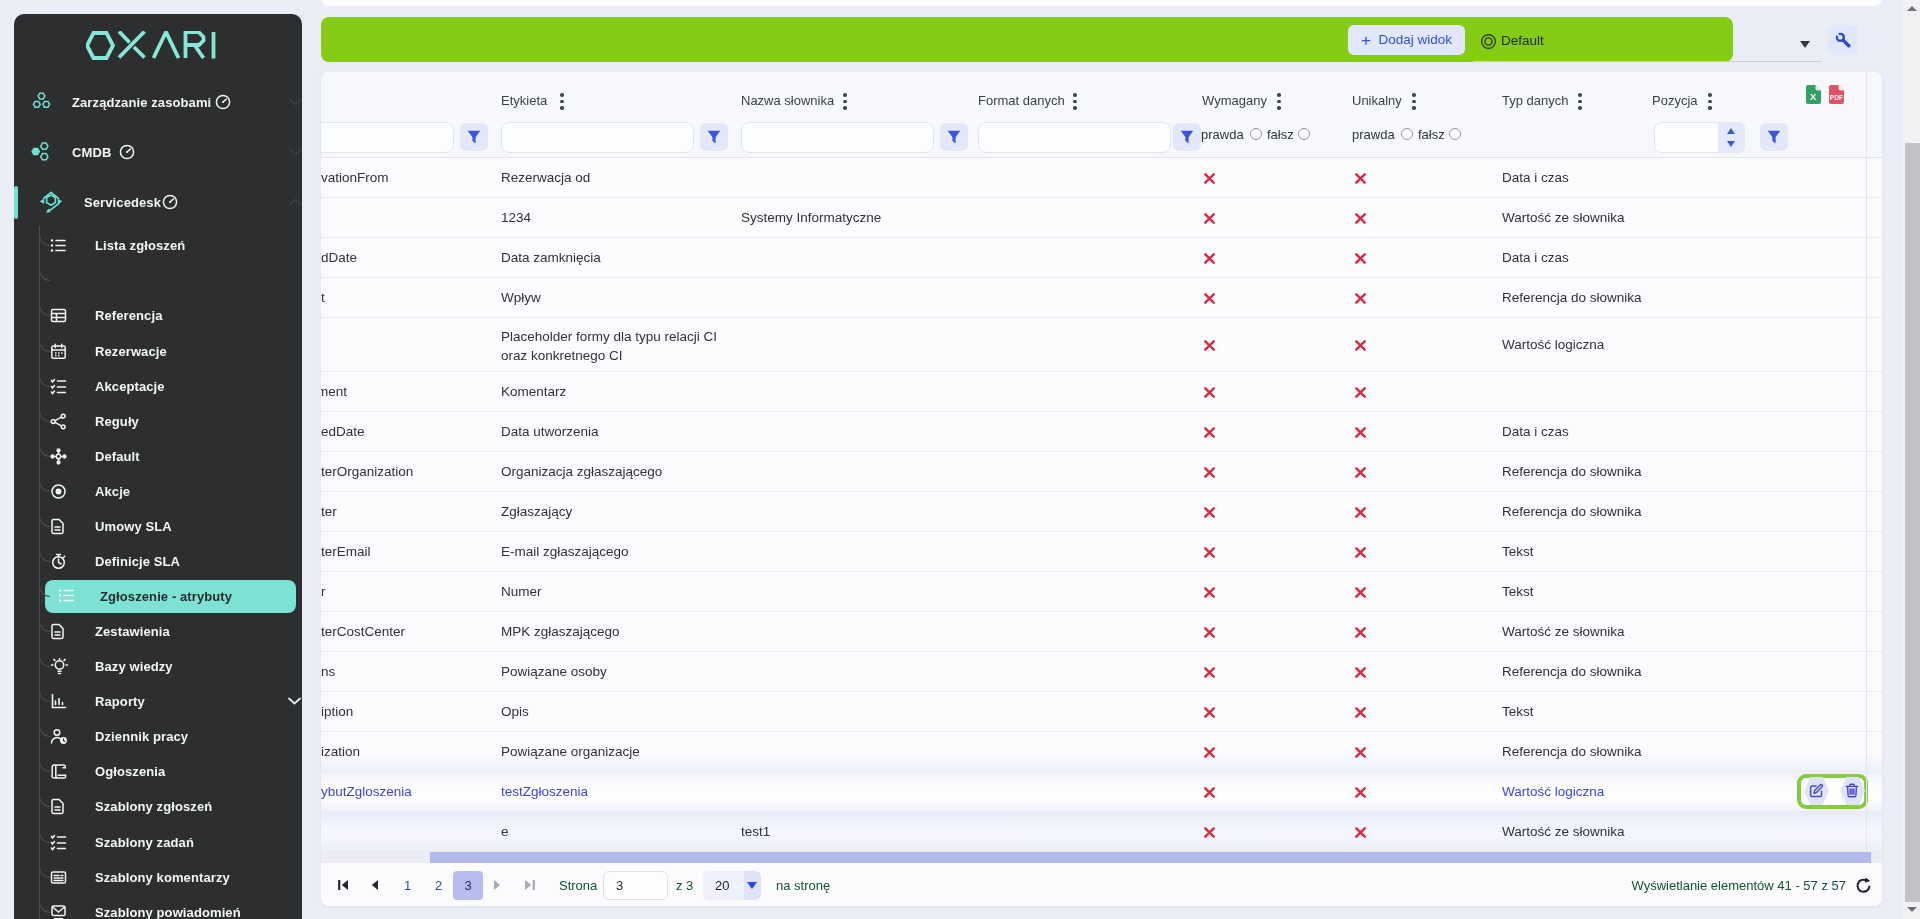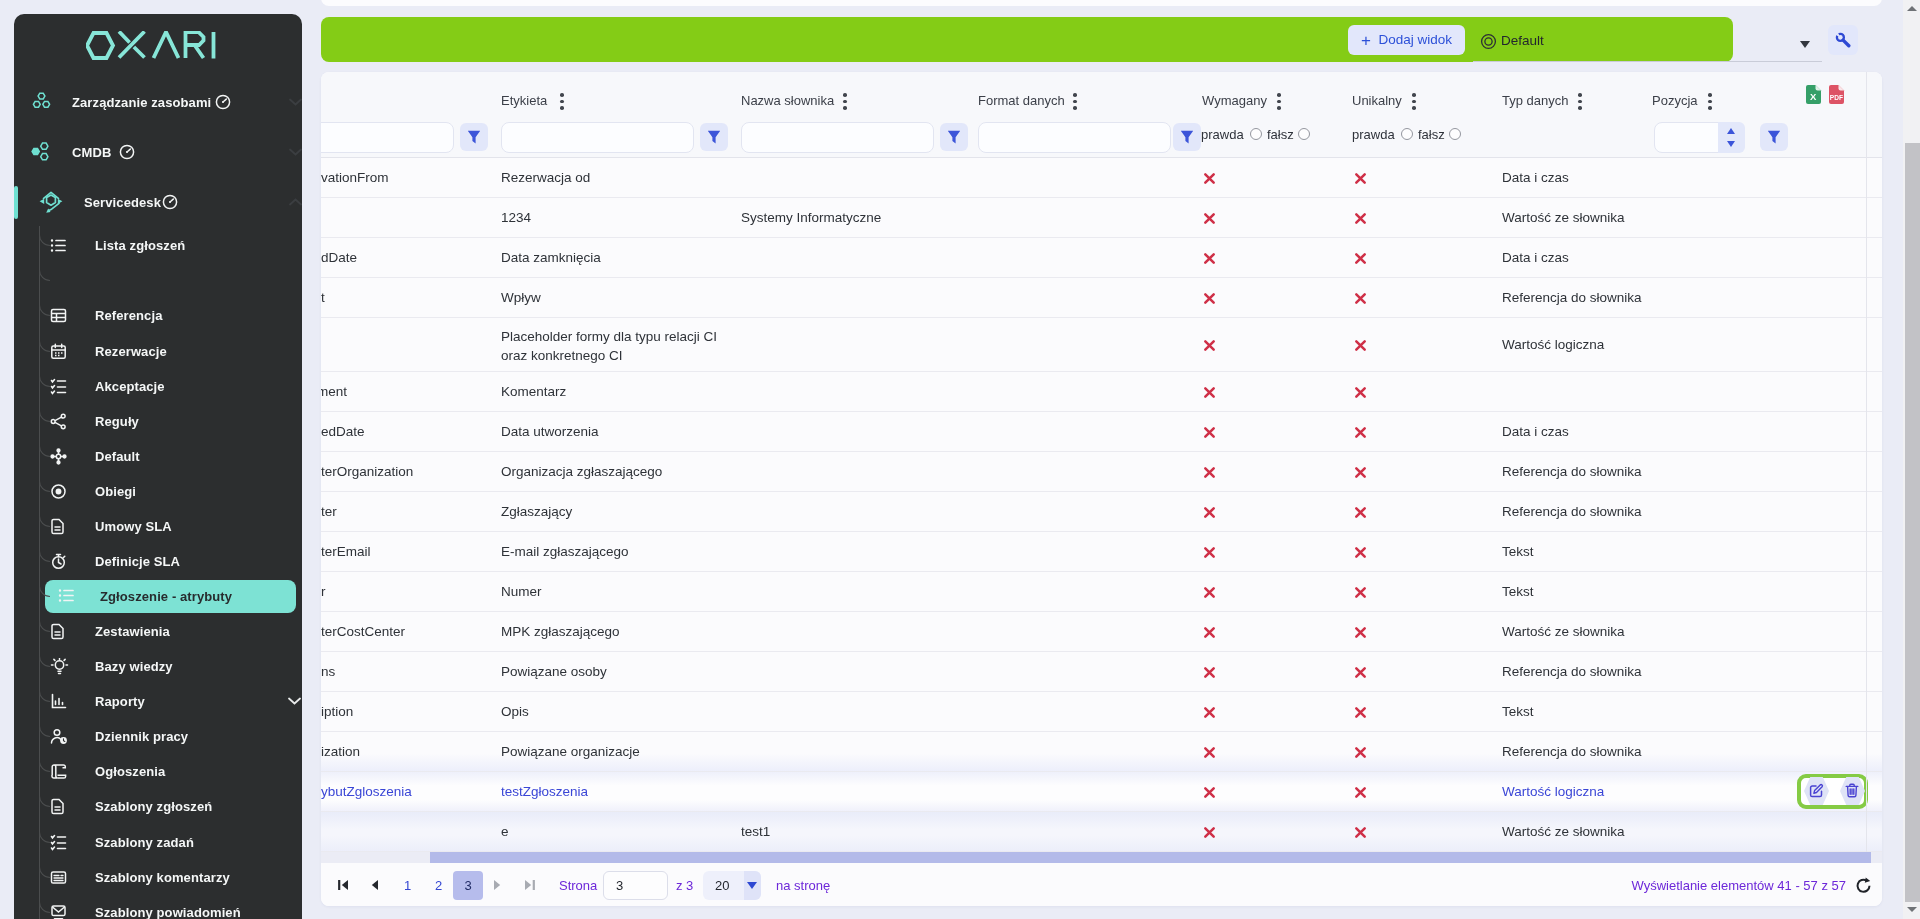--- a/index.html
+++ b/index.html
@@ -26,21 +26,21 @@
 .cell{position:absolute;top:0;height:100%;display:flex;align-items:center;font-size:13.5px;color:#2e3238;white-space:nowrap;}
 .cell2{position:absolute;font-size:13.5px;color:#2e3238;line-height:19px;white-space:nowrap;}
 .xm{position:absolute;top:50%;margin-top:-6.5px;}
 .vline{position:absolute;left:1545px;top:0;width:1px;height:780px;background:#e4e5ec;}
 .actbox{position:absolute;left:1476px;top:2.5px;width:71px;height:35px;border:4.5px solid #85cb44;border-radius:9px;background:#fff;}
 .hexbg{position:absolute;top:-1px;width:25px;height:28px;background:#dfe3f6;clip-path:polygon(25% 0,75% 0,100% 50%,75% 100%,25% 100%,0 50%);}
 .acticon{position:absolute;top:5px;}
 .hscroll{position:absolute;left:0;top:780px;width:1561px;height:10.5px;background:#ebecf5;}
 .hthumb{position:absolute;left:109px;top:0;width:1441px;height:10.5px;background:#b3bae9;}
 .pager{position:absolute;left:0;top:790.5px;width:1561px;height:43.5px;background:#fbfbfd;}
-.pgtxt{position:absolute;top:15px;font-size:13px;color:#6d28d9;}
+.pgtxt{position:absolute;top:15px;font-size:13px;color:#14532d;}
 .pglink{position:absolute;top:15px;font-size:13px;color:#3346d2;}
 .pgbox{position:absolute;left:132px;top:8px;width:30px;height:29px;background:#b6bcec;border-radius:4px;color:#222c66;font-size:13px;line-height:29px;text-align:center;}
 .pginput{position:absolute;left:282px;top:8px;width:65px;height:29px;background:#fdfdfe;border:1px solid #dcdeea;border-radius:6px;font-size:13px;color:#24272e;line-height:27px;padding-left:12px;}
 .pgselect{position:absolute;left:382px;top:8px;width:58px;height:29px;background:#eef0fb;border-radius:6px;font-size:13px;color:#24272e;line-height:29px;padding-left:12px;}
 .pgselbtn{position:absolute;right:0;top:0;width:17px;height:29px;background:#dfe3f8;border-radius:0 6px 6px 0;}
 .pgselbtn:after{content:"";position:absolute;left:3px;top:11px;border-left:5.5px solid transparent;border-right:5.5px solid transparent;border-top:7px solid #2d48d2;}
 .sidebar{position:absolute;left:14px;top:14px;width:288px;height:910px;background:#2c2e2f;border-radius:10px 10px 0 0;overflow:hidden;}
 .logo{position:absolute;left:72px;top:17px;}
 .mitem{position:absolute;left:0;width:288px;height:34px;}
 .mtext{position:absolute;top:50%;transform:translateY(-50%);font-size:13px;font-weight:700;color:#f5f7f7;white-space:nowrap;letter-spacing:.1px;}
@@ -539,21 +539,21 @@
         <div class="mtext" style="left:81px;">Default</div>
       </div>
 <div class="curve" style="top:464.8px;"></div>
 <div class="mitem" style="top:459.8px;">
         <div class="sico" style="top:9px;"><svg width="17" height="17" viewBox="0 0 17 17">
             <g stroke="#f2f4f4" stroke-width="1.5" fill="none">
               <circle cx="8.5" cy="8.5" r="6.5"></circle>
               <circle cx="8.5" cy="8.5" r="2.2" fill="#f2f4f4"></circle>
             </g>
           </svg></div>
-        <div class="mtext" style="left:81px;">Obiegi</div>
+        <div class="mtext" style="left:81px;">Akcje</div>
       </div>
 <div class="curve" style="top:499.9px;"></div>
 <div class="mitem" style="top:494.9px;">
         <div class="sico" style="top:9px;"><svg width="15" height="17" viewBox="0 0 15 17">
             <g fill="none" stroke="#f2f4f4" stroke-width="1.5">
               <path d="M2 3 a1.6 1.6 0 0 1 1.6-1.6 H9 L13 5.5 V14 a1.6 1.6 0 0 1-1.6 1.6 H3.6 A1.6 1.6 0 0 1 2 14 Z"></path>
               <path d="M5 9 H10 M5 12 H10" stroke-linecap="round"></path>
             </g>
           </svg></div>
         <div class="mtext" style="left:81px;">Umowy SLA</div>

